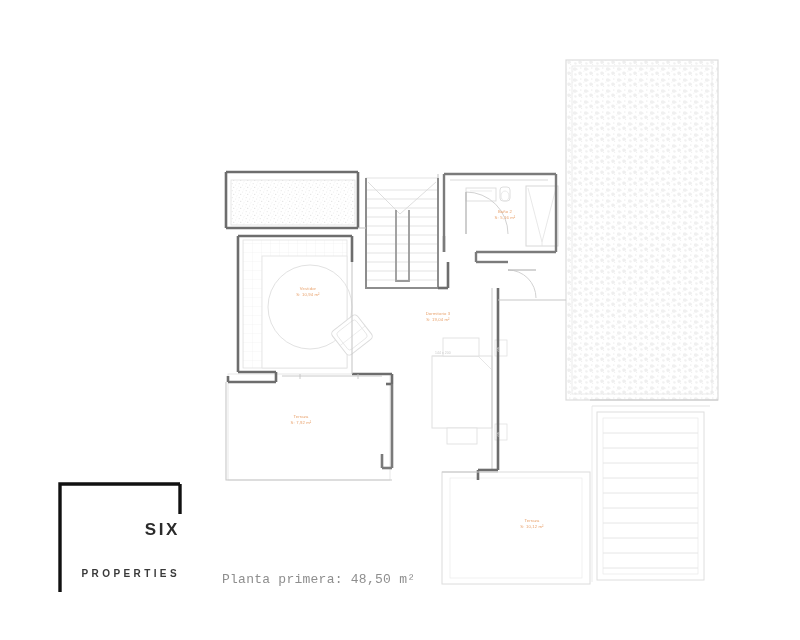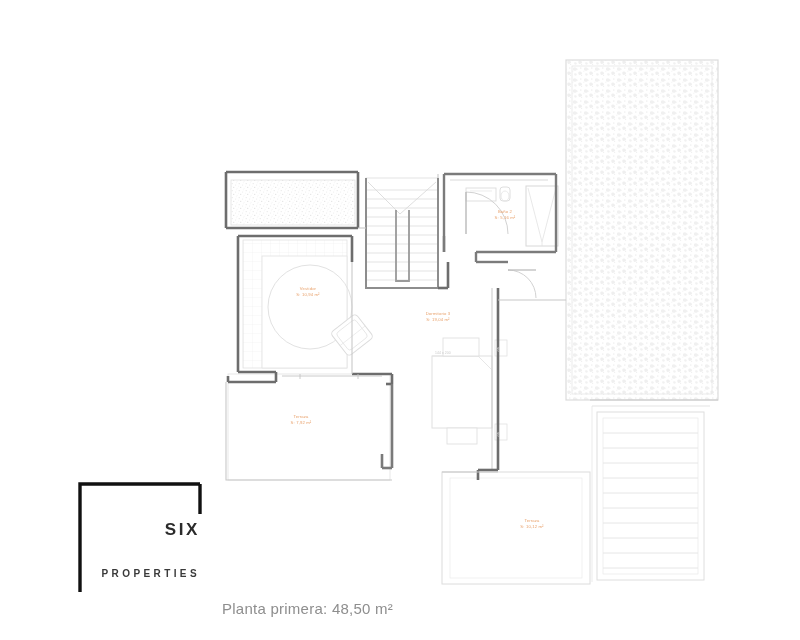--- a/index.html
+++ b/index.html
@@ -19,25 +19,25 @@
   .rlabel .ar{display:block;}
 
   .dimtxt{position:absolute;color:#c9c9c9;font-size:3.4px;white-space:nowrap;
           font-family:"Liberation Sans",sans-serif;letter-spacing:.1px;}
   .dimv{position:absolute;color:#c9c9c9;font-size:3.1px;white-space:nowrap;
         font-family:"Liberation Sans",sans-serif;transform:rotate(-90deg);
         transform-origin:left top;}
 
   
   #caption{position:absolute;left:222px;top:572px;color:#8e8e8e;
-           font-size:15px;letter-spacing:.25px;white-space:nowrap;
-           font-family:Liberation Sans, sans-serif;margin-top:28px;}
-
-  
-  #logo{position:absolute;left:78px;top:482px;width:124px;height:110px;}
+           font-size:13px;letter-spacing:.25px;white-space:nowrap;
+           font-family:Liberation Mono, monospace;}
+
+  
+  #logo{position:absolute;left:58px;top:482px;width:124px;height:110px;}
   #logo-frame{position:absolute;left:0;top:0;width:124px;height:110px;}
   .logo-txt{position:absolute;right:0;text-align:right;color:#111;
             font-family:"Liberation Sans",sans-serif;}
   #logo-six{top:38px;right:2px;font-size:17px;font-weight:700;letter-spacing:2.6px;color:#2b2b2b;}
   #logo-seconds{top:57px;right:2px;font-size:23.5px;font-weight:700;letter-spacing:.4px;color:#111;}
   #logo-props{top:86px;right:2px;font-size:10px;font-weight:600;letter-spacing:3.4px;color:#3a3a3a;}
 </style>
 </head>
 <body>
 

